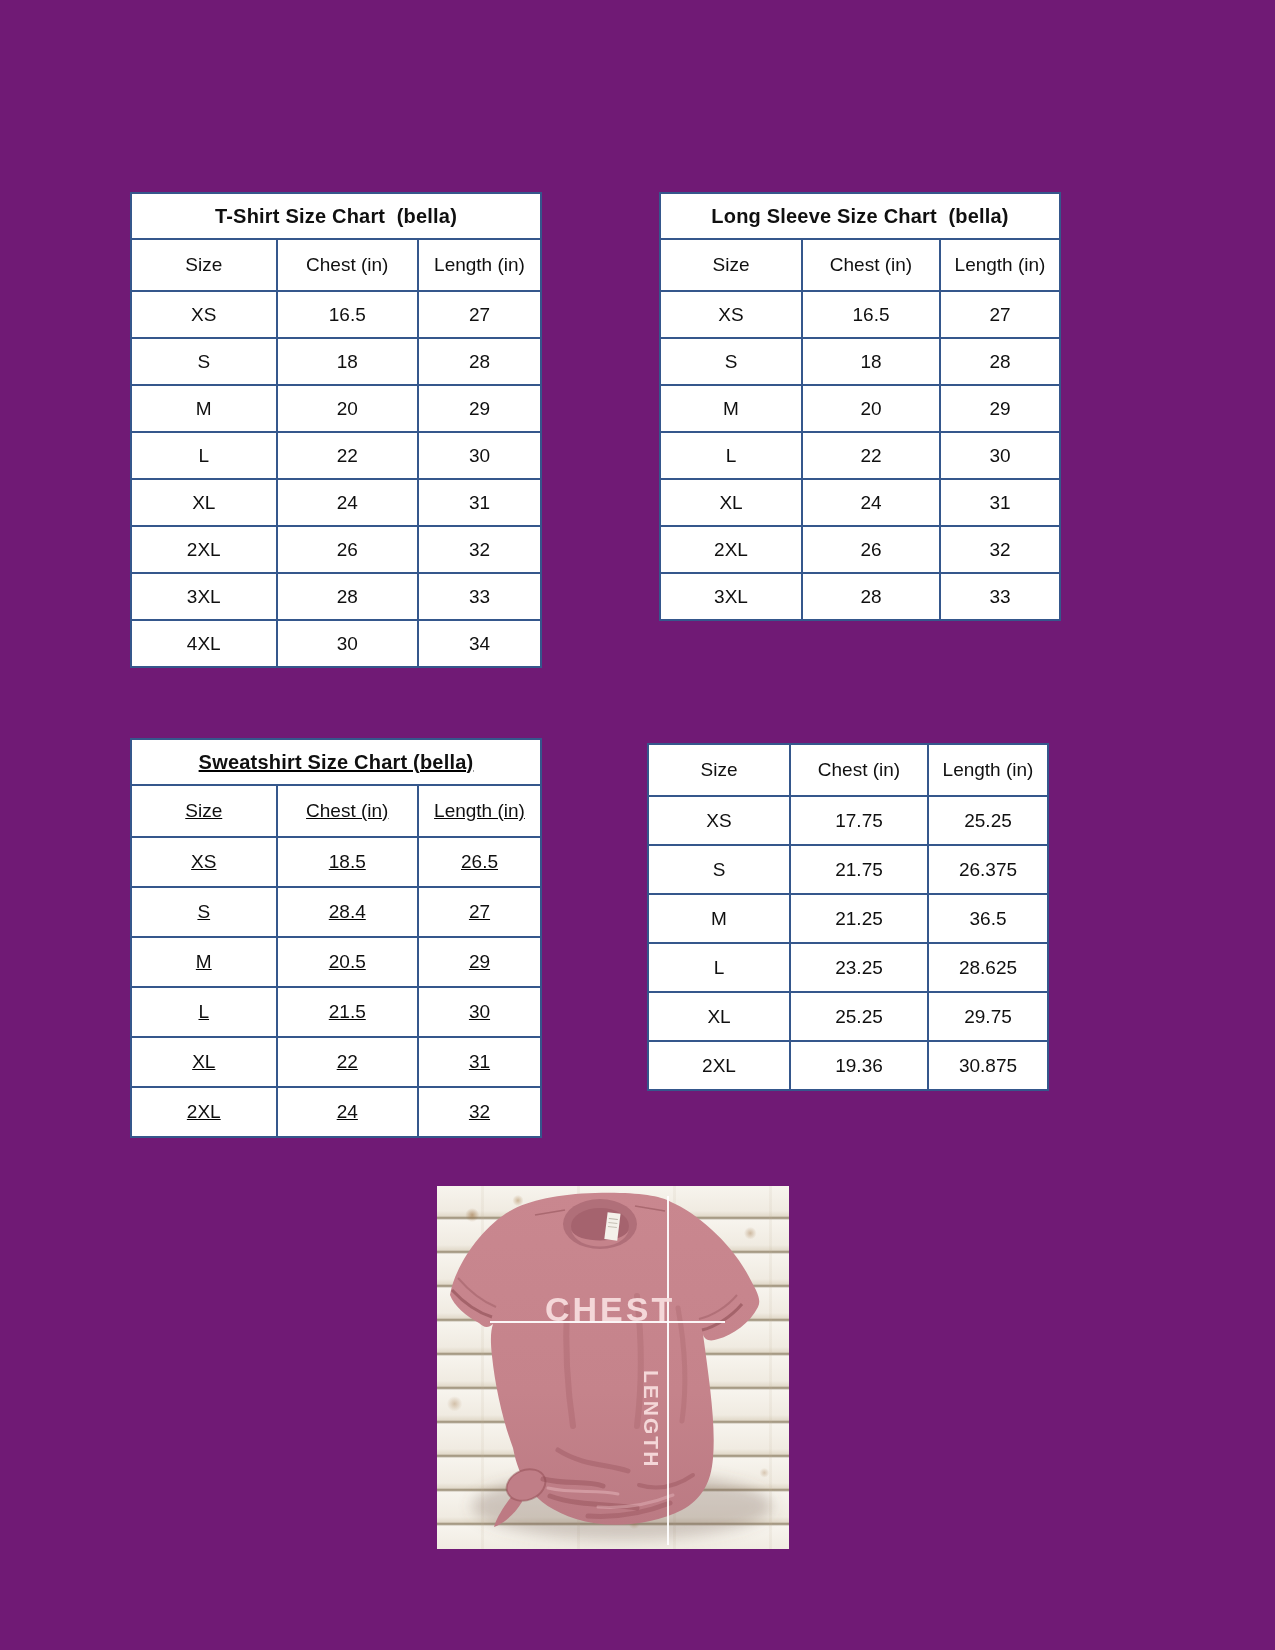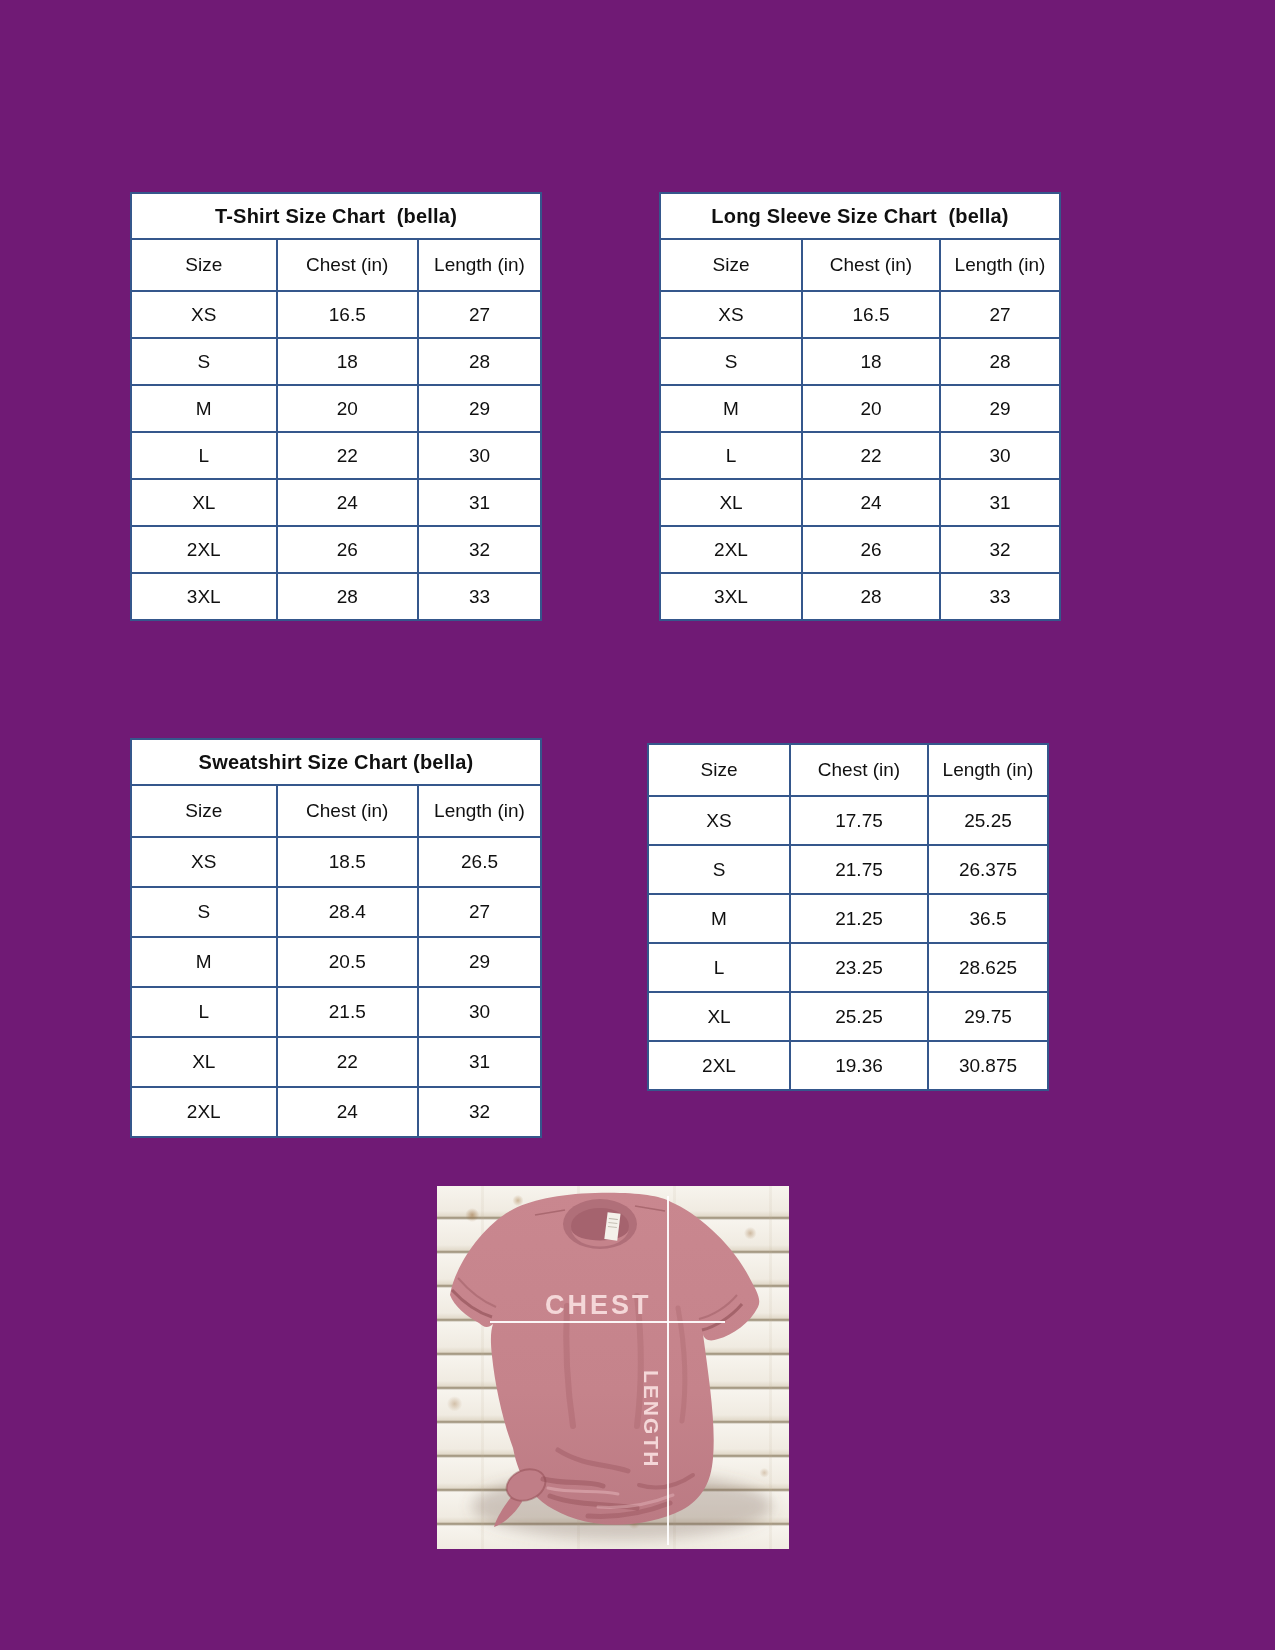--- a/index.html
+++ b/index.html
@@ -9,41 +9,41 @@
   
   .size-table{position:absolute;}
   .size-table table{border-collapse:collapse;width:100%;table-layout:fixed;}
   .size-table td{border:2px solid var(--tline,#35578c);text-align:center;vertical-align:middle;
                  font-size:19px;color:#101010;padding:0;background:#fff;}
   .size-table td.tt{font-weight:700;font-size:20px;height:44px;white-space:pre-wrap;letter-spacing:.2px;}
   .size-table td.hd{height:50px;}
   .size-table tr[data-name="table-row"] td{height:var(--rh,45px);}
   .pos-tshirt{left:130px;top:192px;width:412px;--rh:45px;}
   .pos-longsleeve{left:647px;top:192px;width:402px;margin-left:12px;--rh:45px;}
-  .pos-sweatshirt{left:130px;top:738px;width:412px;--rh:48px;}
+  .pos-sweatshirt{left:130px;top:738px;width:412px;text-decoration:underline;--rh:48px;}
   .pos-hoodie{left:647px;top:743px;width:402px;--rh:47px;}
   col.c-size{width:35.5%;} col.c-chest{width:34.5%;} col.c-length{width:30%;}
 
   
   .photo{position:absolute;left:437px;top:1186px;width:352px;height:363px;overflow:hidden;}
   .wood{position:absolute;inset:0;
     background:
       radial-gradient(circle 10px at 10% 8%,  rgba(150,105,55,.55), rgba(150,105,55,0) 70%),
       radial-gradient(circle 8px  at 23% 4%,  rgba(160,115,60,.45), rgba(160,115,60,0) 70%),
       radial-gradient(circle 9px  at 89% 13%, rgba(150,105,55,.40), rgba(150,105,55,0) 70%),
       radial-gradient(circle 11px at 5%  60%, rgba(150,105,55,.35), rgba(150,105,55,0) 70%),
       radial-gradient(circle 8px  at 56% 93%, rgba(160,115,60,.35), rgba(160,115,60,0) 70%),
       radial-gradient(circle 7px  at 93% 79%, rgba(150,105,55,.30), rgba(150,105,55,0) 70%),
       repeating-linear-gradient(90deg, rgba(190,175,150,0) 0 44px, rgba(190,175,150,.12) 44px 47px, rgba(190,175,150,0) 47px 96px),
       repeating-linear-gradient(180deg, #f7f4ee 0px, #f0ebe1 25px, #e2dacb 30px, #93866d 32px, #f7f4ee 34px);}
   .tee{position:absolute;inset:0;}
   .mline{position:absolute;background:rgba(255,255,255,.93);}
   .chest-line{left:53px;top:135px;width:235px;height:2px;}
   .length-line{left:230px;top:10px;width:2px;height:349px;}
-  .chest-label{position:absolute;left:108px;top:104px;font-size:27px;font-weight:700;
+  .chest-label{position:absolute;left:108px;top:104px;font-size:34px;font-weight:700;
                letter-spacing:3px;color:var(--mlabel,rgba(247,219,220,.95));}
   .length-label{position:absolute;left:202px;top:184px;writing-mode:vertical-rl;
                font-size:21px;font-weight:700;letter-spacing:2px;
                color:var(--mlabel,rgba(247,219,220,.95));}
 </style>
 </head>
 <body>
 
 <div class="page" data-name="size-chart-page">
 
@@ -90,20 +90,25 @@
           </tr>
           <tr data-name="table-row">
             <td data-name="table-cell">2XL</td>
             <td data-name="table-cell">26</td>
             <td data-name="table-cell">32</td>
           </tr>
           <tr data-name="table-row">
             <td data-name="table-cell">3XL</td>
             <td data-name="table-cell">28</td>
             <td data-name="table-cell">33</td>
+          </tr>
+          <tr data-name="table-row">
+            <td data-name="table-cell">4XL</td>
+            <td data-name="table-cell">30</td>
+            <td data-name="table-cell">34</td>
           </tr>
         </tbody>
       </table>
   </div>
 
   <div class="size-table pos-longsleeve" data-name="long-sleeve-size-table">
     <table data-name="long-sleeve-table-grid">
         <colgroup>
           <col class="c-size">
           <col class="c-chest">

